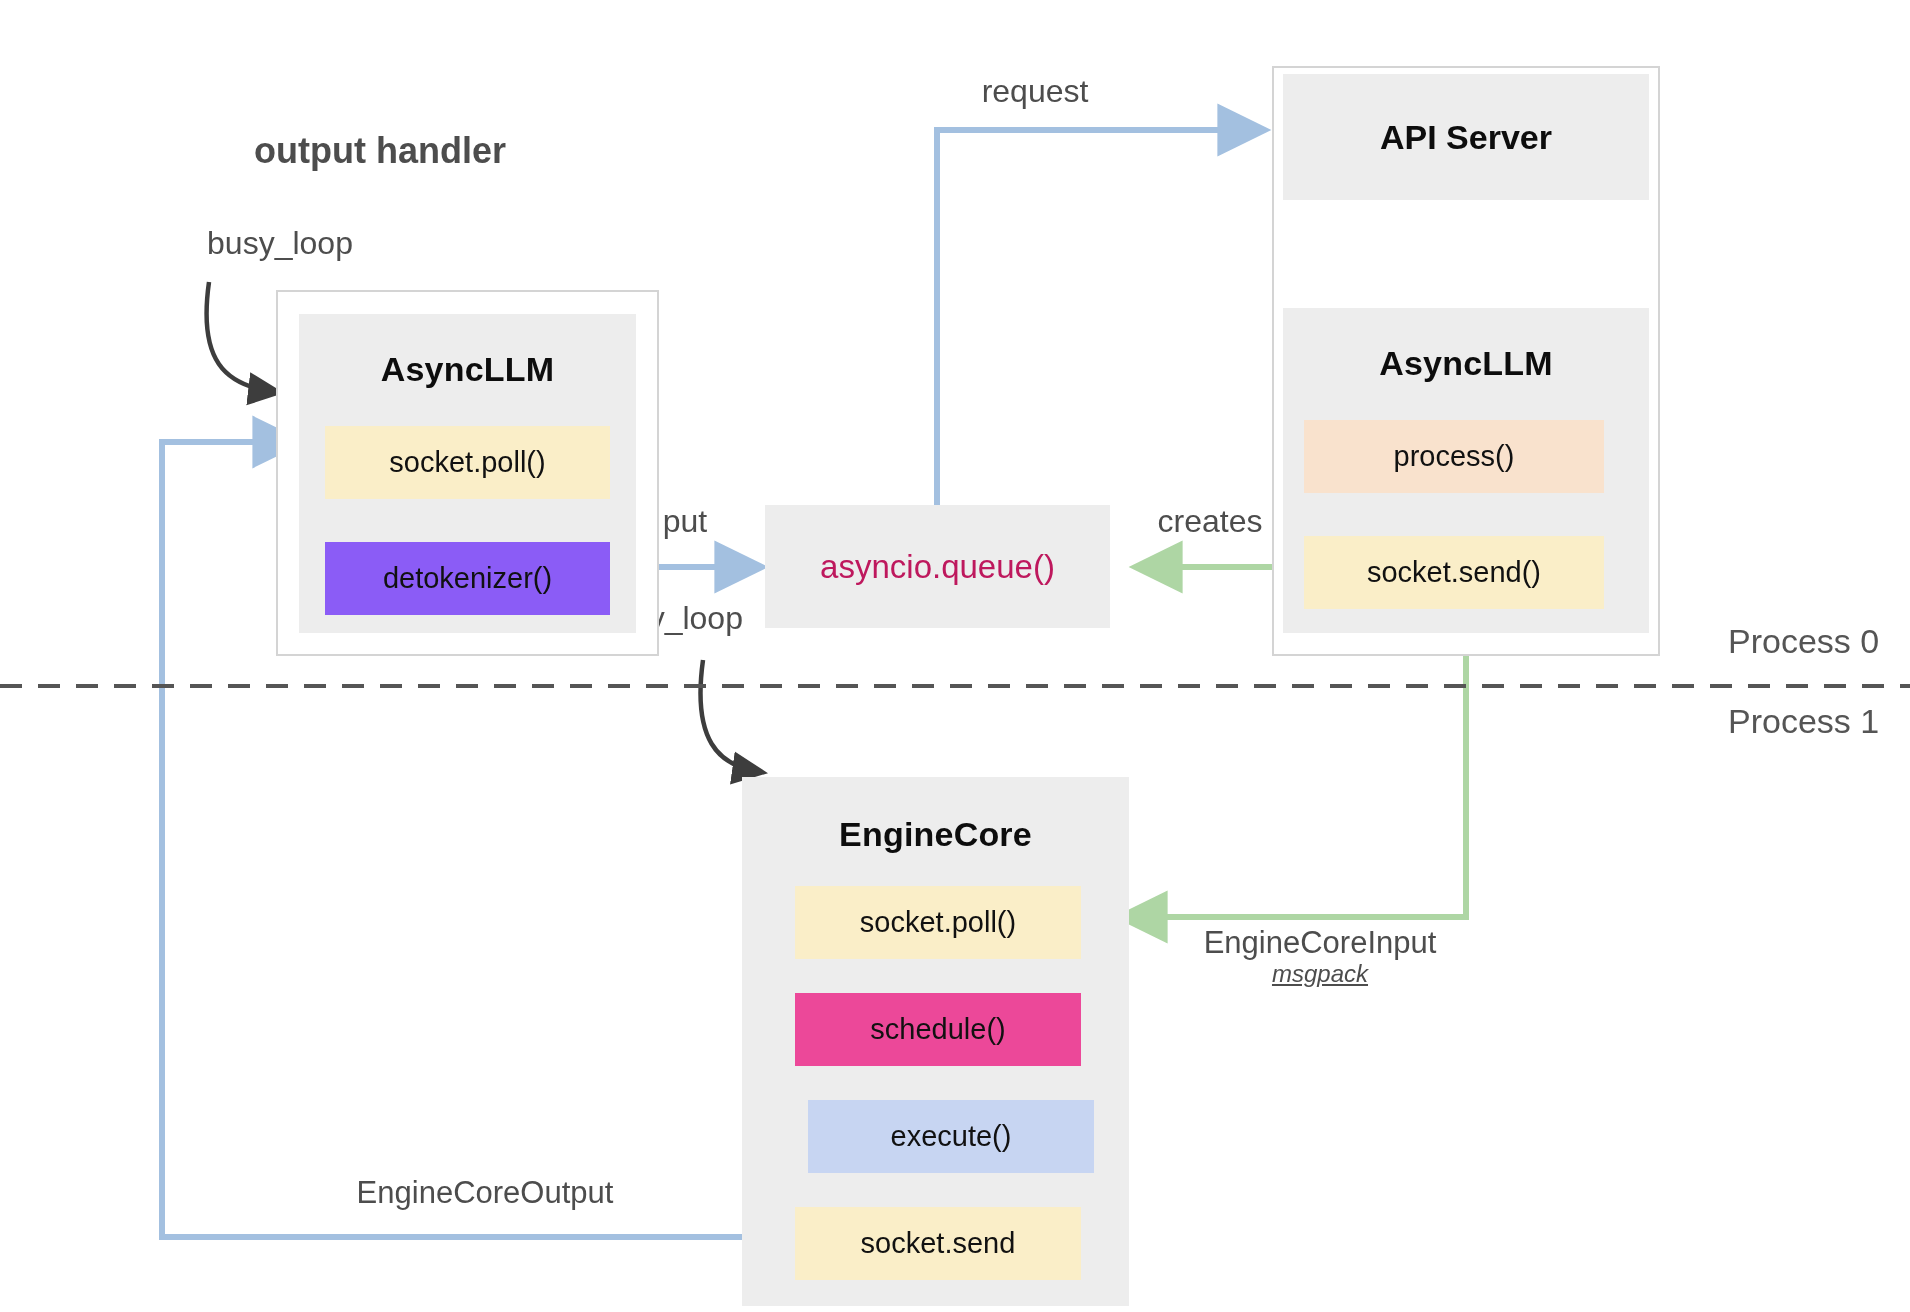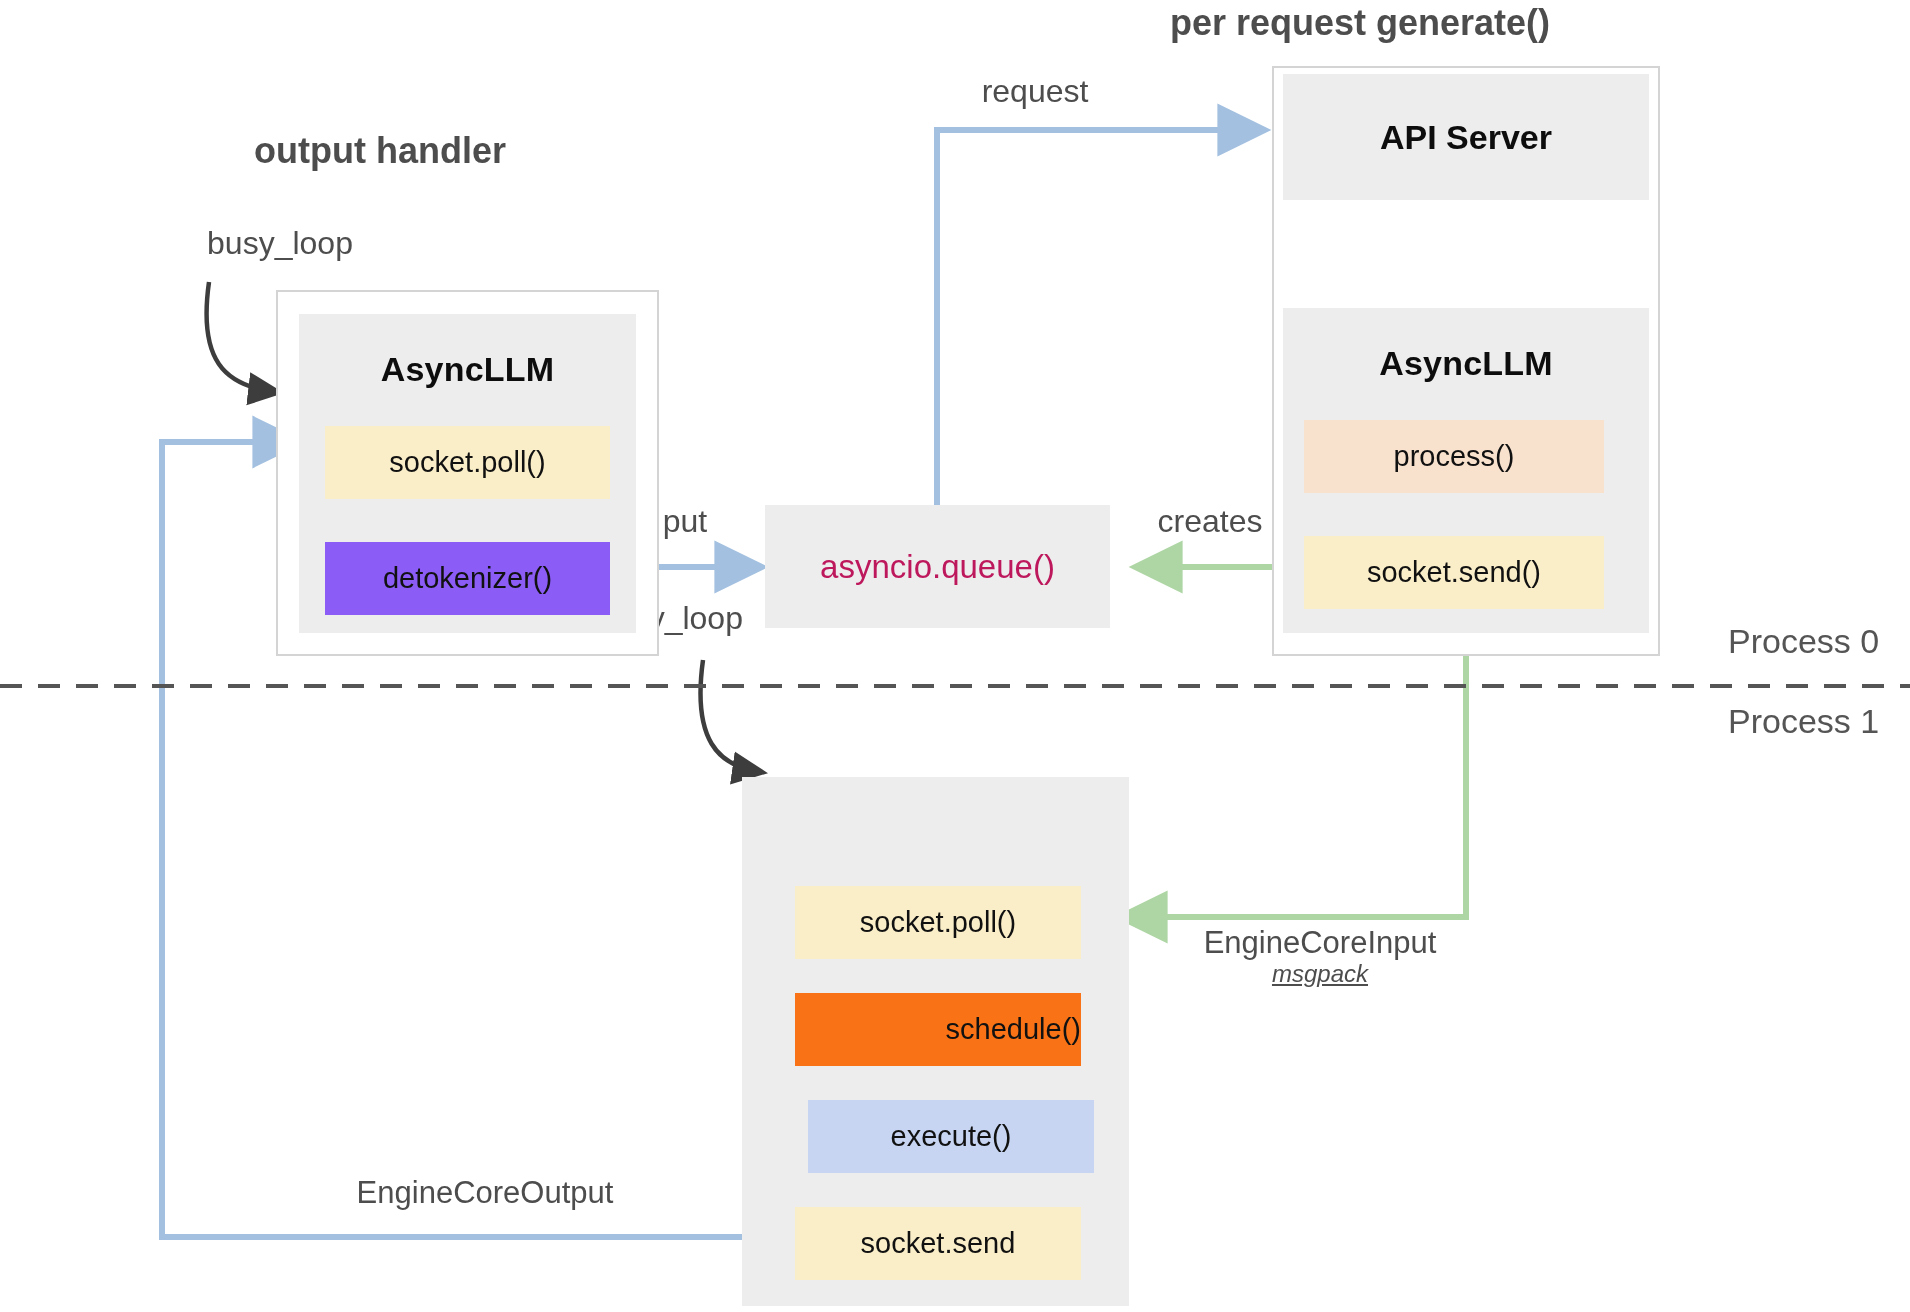--- a/index.html
+++ b/index.html
@@ -124,21 +124,20 @@
 
     <path d="M 1300,567 L 1137,567" fill="none" stroke="#aed6a4" stroke-width="6" marker-end="url(#ah-green)"></path>
 
     <path d="M 1466,595 L 1466,917 L 1122,917" fill="none" stroke="#aed6a4" stroke-width="6" stroke-linejoin="miter" marker-end="url(#ah-green)"></path>
 
     <line x1="0" y1="686" x2="1910" y2="686" stroke="#555555" stroke-width="4" stroke-dasharray="22 16"></line>
   </svg>
 
   <div class="grp-label" style="left:180px; top:130px; width:400px; font-size:36px;">output handler</div>
 
-  <div class="grp-label" style="left:1030px; top:2px; width:660px; font-size:36px;">per request generate()</div>
 
   <div class="edge-label" style="left:150px; top:225px; width:260px; font-size:32px;">busy_loop</div>
 
   <div class="edge-label" style="left:540px; top:600px; width:260px; font-size:32px;">busy_loop</div>
 
   <div class="edge-label" style="left:910px; top:73px; width:250px; font-size:32px;">request</div>
 
   <div class="edge-label" style="left:615px; top:503px; width:140px; font-size:32px;">put</div>
 
   <div class="edge-label" style="left:1100px; top:503px; width:220px; font-size:32px;">creates</div>
@@ -186,26 +185,27 @@
     <div class="chip" style="left:21px; top:112px; width:300px; height:73px; background:#f9e2cd;">
       <span>process()</span>
     </div>
 
     <div class="chip" style="left:21px; top:228px; width:300px; height:73px; background:#faeec8;">
       <span>socket.send()</span>
     </div>
   </div>
 
   <div class="box" style="left:742px; top:777px; width:387px; height:529px;">
+    <div class="box-title" style="top:38px; font-size:34px;">EngineCore</div>
 
     <div class="chip" style="left:53px; top:109px; width:286px; height:73px; background:#faeec8;">
       <span>socket.poll()</span>
     </div>
 
-    <div class="chip" style="left:53px; top:216px; width:286px; height:73px; background:#f97316;justify-content:flex-end;">
+    <div class="chip" style="left:53px; top:216px; width:286px; height:73px; background:#ec4899;">
       <span>schedule()</span>
     </div>
 
     <div class="chip" style="left:66px; top:323px; width:286px; height:73px; background:#c7d5f2;">
       <span>execute()</span>
     </div>
 
     <div class="chip" style="left:53px; top:430px; width:286px; height:73px; background:#faeec8;">
       <span>socket.send</span>
     </div>

